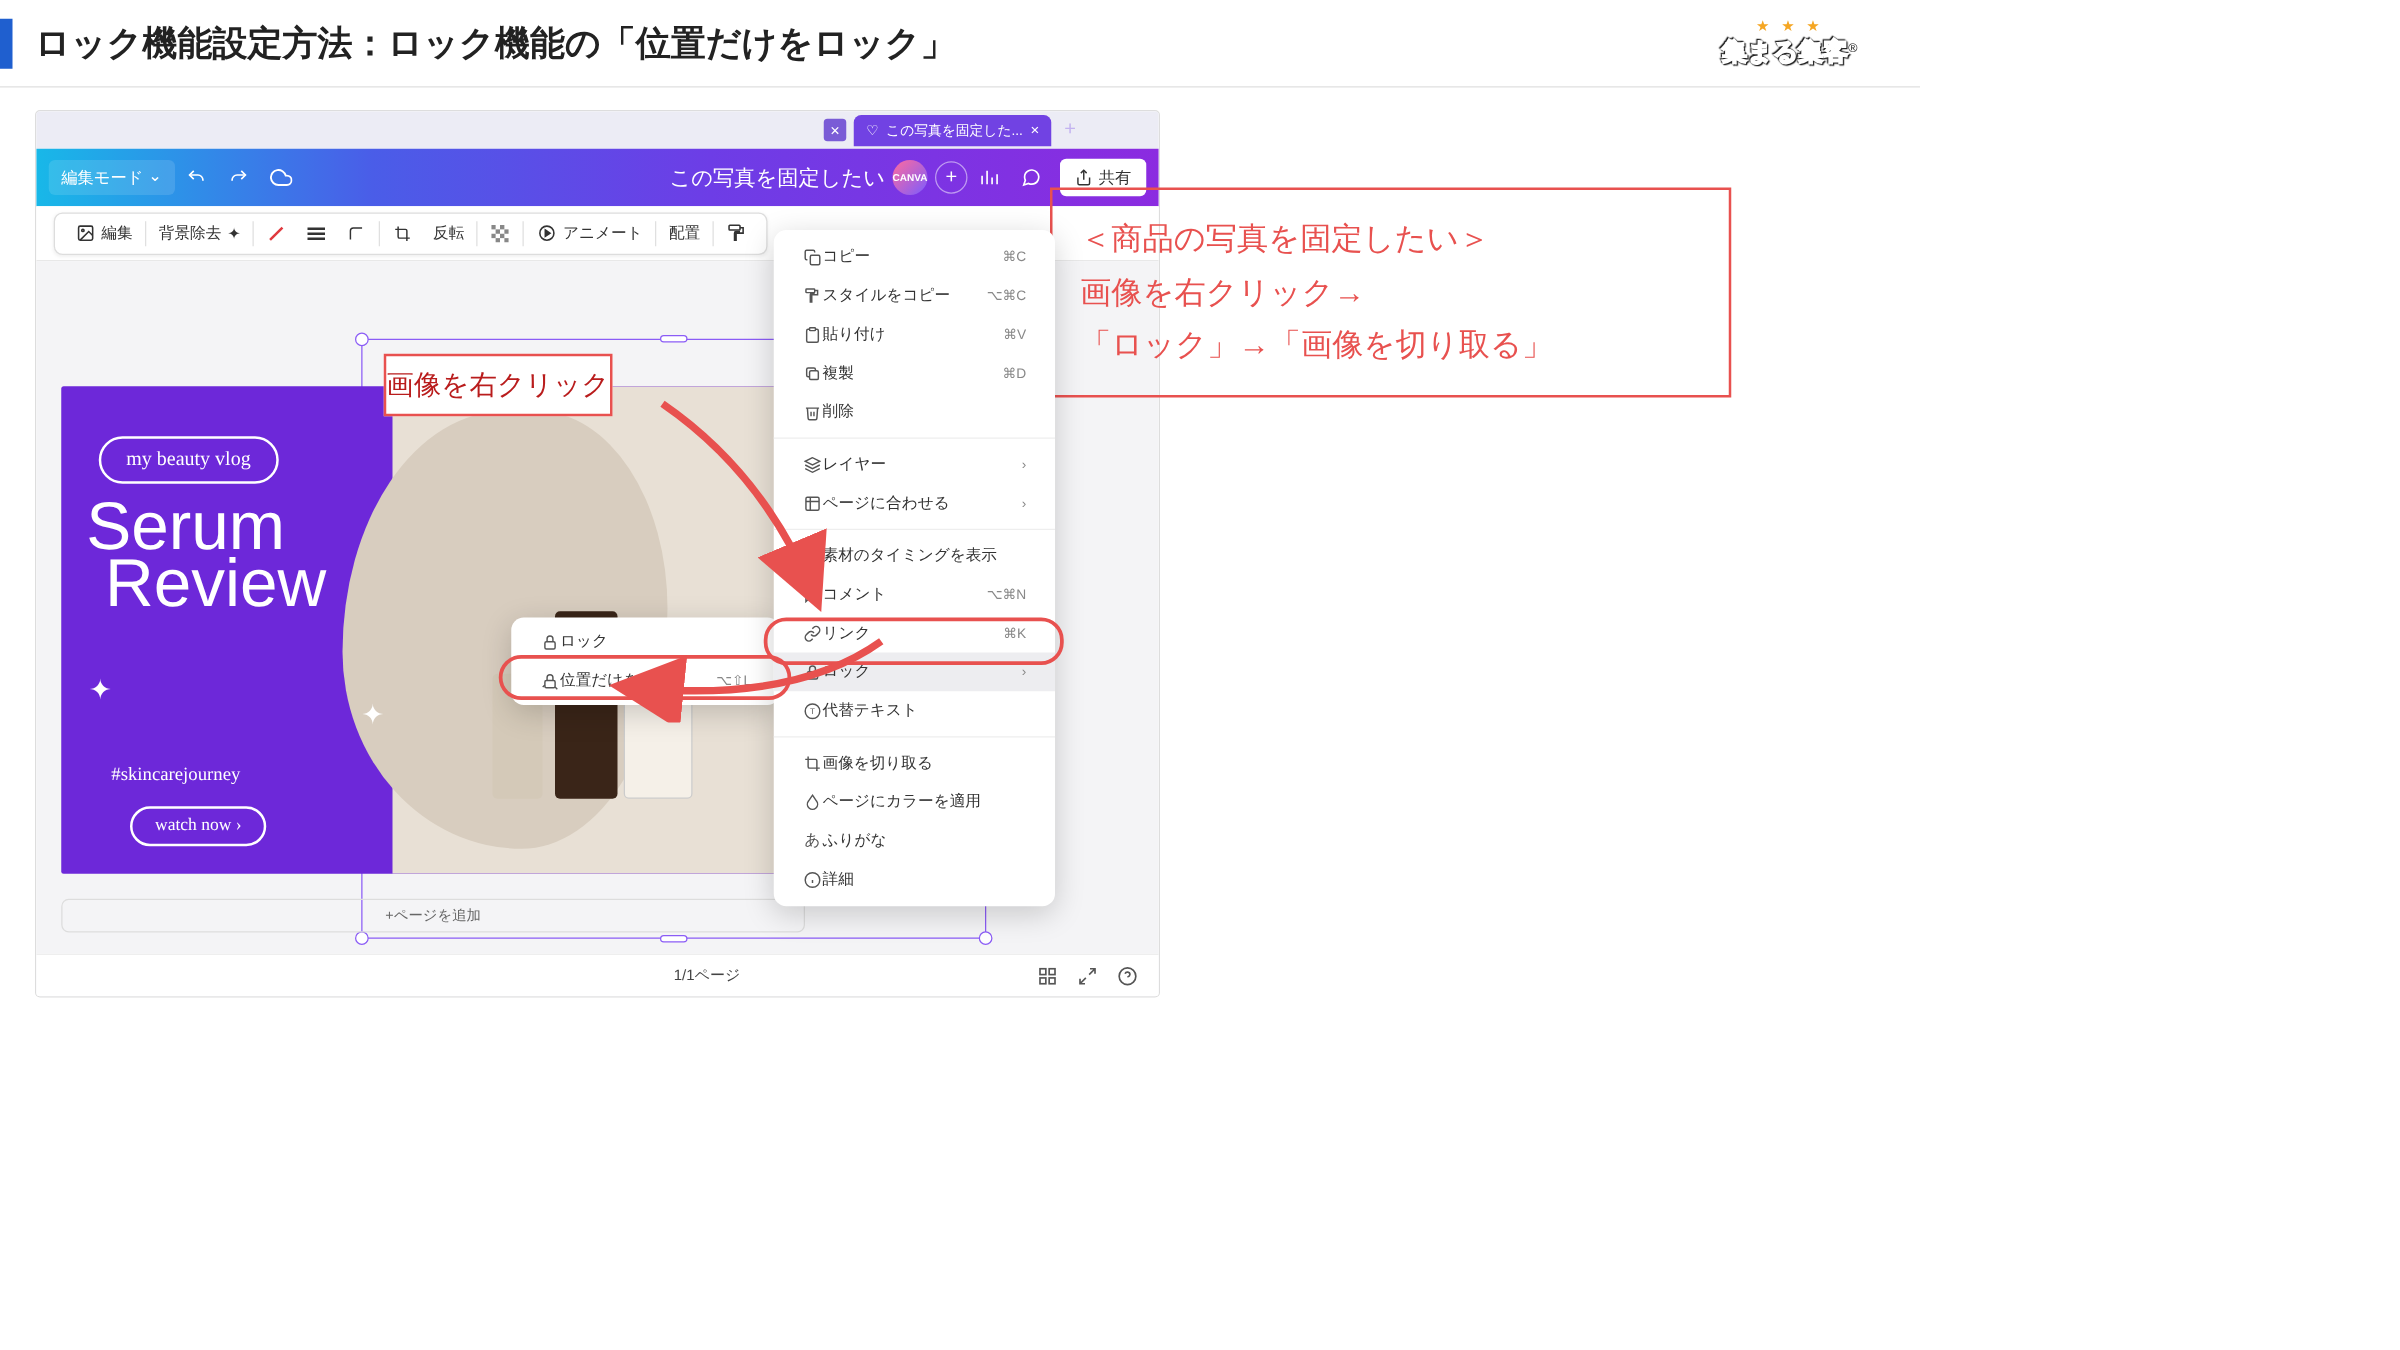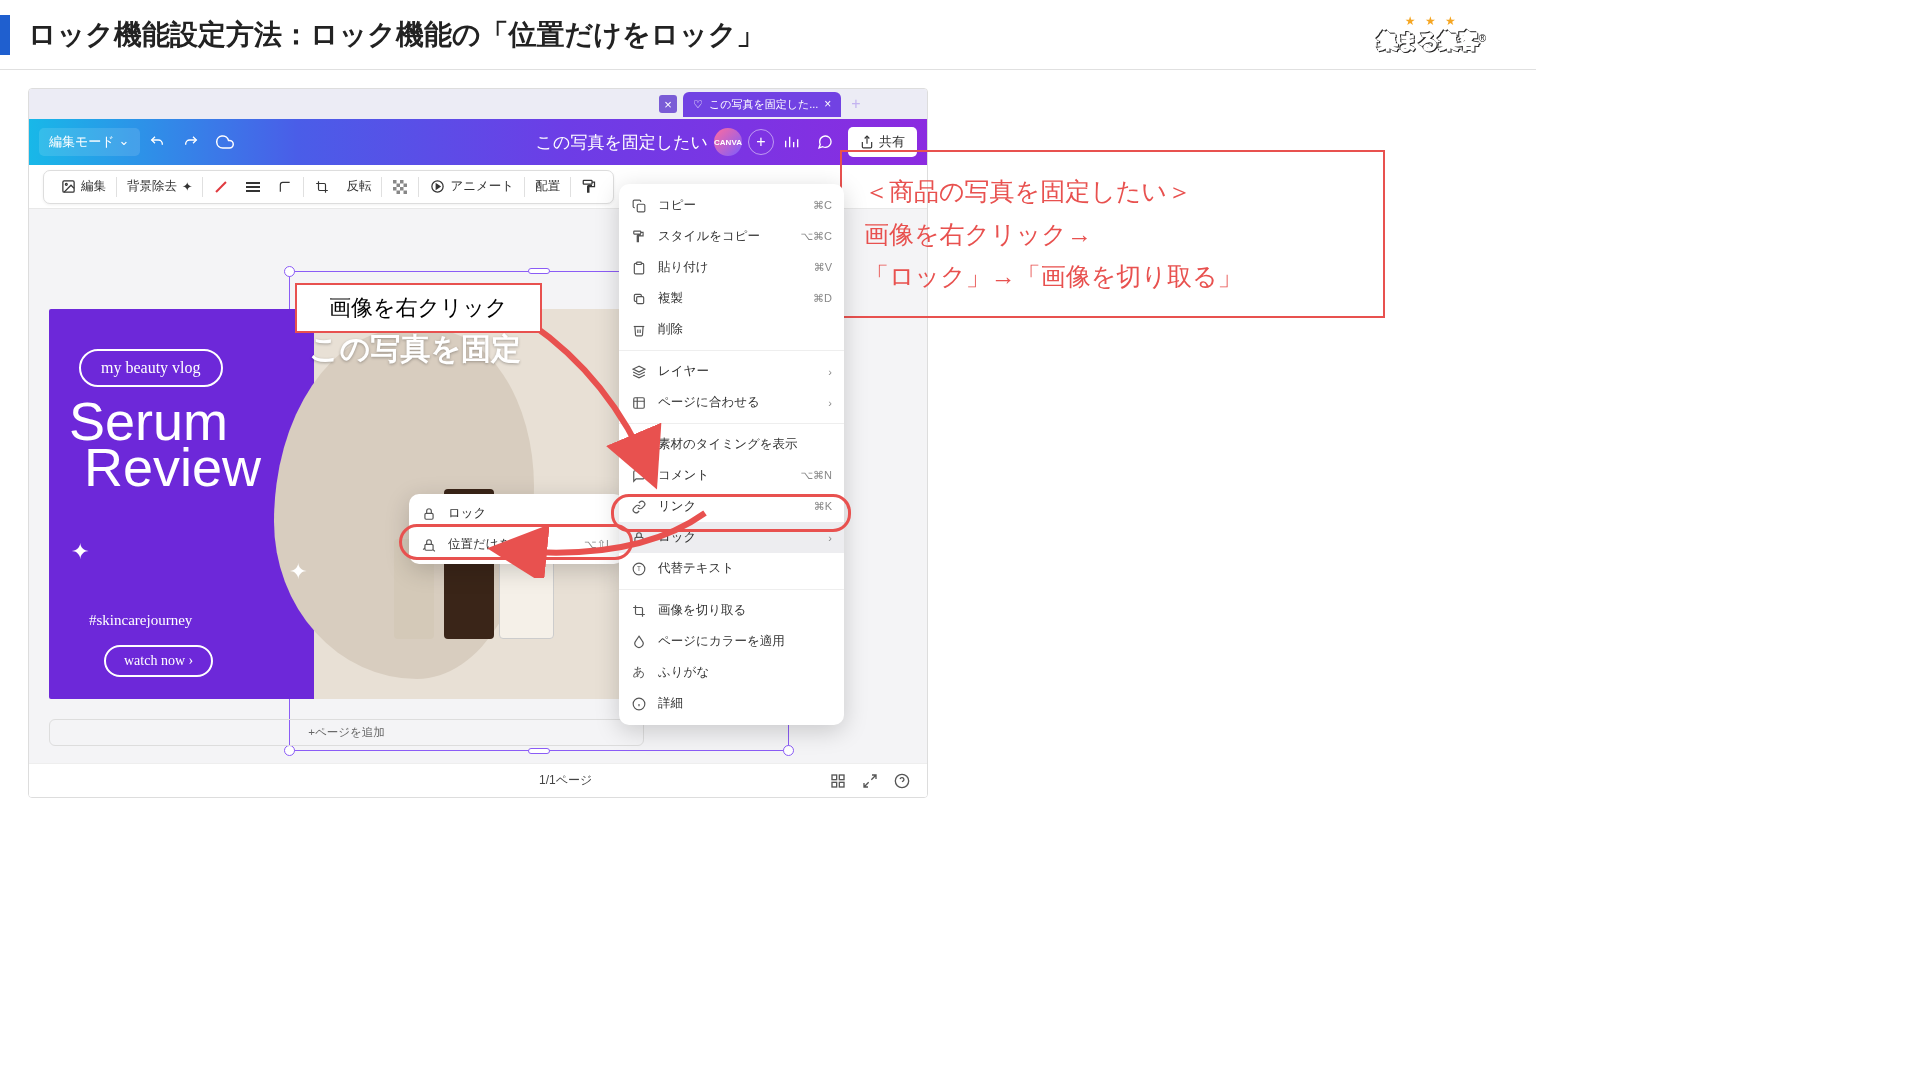--- a/index.html
+++ b/index.html
@@ -53,33 +53,33 @@
 .hash { position: absolute; left: 40px; bottom: 70px; color: #fff; font-size: 15px; font-family: Georgia, serif; }
 .watch-badge { position: absolute; left: 55px; bottom: 22px; border: 2px solid #fff; border-radius: 20px; padding: 6px 18px; color: #fff; font-size: 14px; font-family: Georgia, serif; }
 .photo-area { position: absolute; right: 0; top: 0; width: 310px; height: 100%; background: #e8e0d5; }
 .blob { position: absolute; left: -40px; top: 20px; width: 260px; height: 350px; background: #d8cdbf; border-radius: 50% 40% 45% 55% / 55% 45% 55% 45%; }
 .bottle { position: absolute; border-radius: 4px; }
 .overlay-jp { position: absolute; left: 260px; top: 20px; color: #fff; font-size: 30px; font-weight: 700; text-shadow: 0 1px 3px rgba(0,0,0,0.3); }
 
 .float-controls { position: absolute; left: 629px; top: 77px; width: 85px; height: 26px; background: #fff; border: 1px solid #e0e0e0; border-radius: 6px; display: flex; align-items: center; justify-content: space-around; font-size: 13px; color: #666; }
 
 .ctx-menu { position: absolute; left: 590px; top: 95px; width: 225px; background: #fff; border-radius: 10px; box-shadow: 0 6px 24px rgba(0,0,0,0.18); padding: 6px 0; z-index: 30; }
-.ctx-item { display: flex; align-items: center; padding: 7px 12px; font-size: 12.5px; color: #333; cursor: pointer; gap: 11px; }
+.ctx-item { display: flex; align-items: center; padding: 7px 23px; font-size: 12.5px; color: #333; cursor: pointer; }
 .ctx-item.hl { background: #ededf0; }
 .ctx-icon { width: 16px; height: 16px; flex-shrink: 0; color: #555; display: flex; align-items: center; justify-content: center; }
 .ctx-sc { margin-left: auto; font-size: 11px; color: #888; }
 .ctx-arrow { margin-left: auto; font-size: 11px; color: #888; }
 .ctx-div { height: 1px; background: #eee; margin: 5px 0; }
 
 .sub-menu { position: absolute; left: 380px; top: 405px; width: 215px; background: #fff; border-radius: 10px; box-shadow: 0 6px 24px rgba(0,0,0,0.18); padding: 4px 0; z-index: 25; }
 .lock-ring { position: absolute; border: 3.5px solid #e8514f; border-radius: 18px; z-index: 40; }
 .sub-ring { left: 370px; top: 435px; width: 234px; height: 36px; }
 .lock-ring-main { left: 582px; top: 405px; width: 240px; height: 38px; }
 
-.anno-box { position: absolute; border: 2.5px solid #e8514f; background: #fff; padding: 8px 32px; font-size: 22px; color: #000000; font-family: "Comic Sans MS", "Hiragino Maru Gothic ProN", cursive; z-index: 45; }
+.anno-box { position: absolute; border: 2.5px solid #e8514f; background: #fff; padding: 8px 0; font-size: 22px; color: #b91c1c; font-family: "Comic Sans MS", "Hiragino Maru Gothic ProN", cursive; z-index: 45; margin-left: 12px; }
 .anno1 { left: 295px; top: 213px; }
 
 .side-note { position: absolute; left: 840px; top: 80px; width: 545px; border: 2.5px solid #e8514f; padding: 18px 22px; font-size: 25px; line-height: 1.7; color: #e8514f; font-family: "Comic Sans MS", "Hiragino Maru Gothic ProN", cursive; }
 
 .arrow-svg { position: absolute; z-index: 42; pointer-events: none; }
 
 .add-page { position: absolute; left: 0; top: 510px; width: 595px; margin-left: 20px; border: 1px solid #ddd; border-radius: 6px; text-align: center; padding: 5px 0; font-size: 11.5px; color: #666; }
 
 .footer-bar { position: absolute; bottom: 0; right: 0; height: 34px; display: flex; align-items: center; gap: 14px; padding: 0 16px; font-size: 12px; color: #444; background: #fff; width: 100%; justify-content: flex-end; border-top: 1px solid #eee; }
 .footer-page { position: absolute; left: 510px; }
@@ -278,21 +278,20 @@
         </div>
         <div class="vlog-badge">my beauty vlog</div>
         <div class="script-text">
           <div>Serum</div>
           <div style="margin-left:15px">Review</div>
         </div>
         <div class="sparkle" style="left:22px;top:230px">✦</div>
         <div class="sparkle" style="left:240px;top:250px">✦</div>
         <div class="hash">#skincarejourney</div>
         <div class="watch-badge">watch now ›</div>
-        <div class="overlay-jp">この写真を固定</div>
       </div>
 
       <div class="add-page">
         <span>+ページを追加</span>
       </div>
 
     </div>
 
     <div class="ctx-menu">
       <div class="ctx-item">

